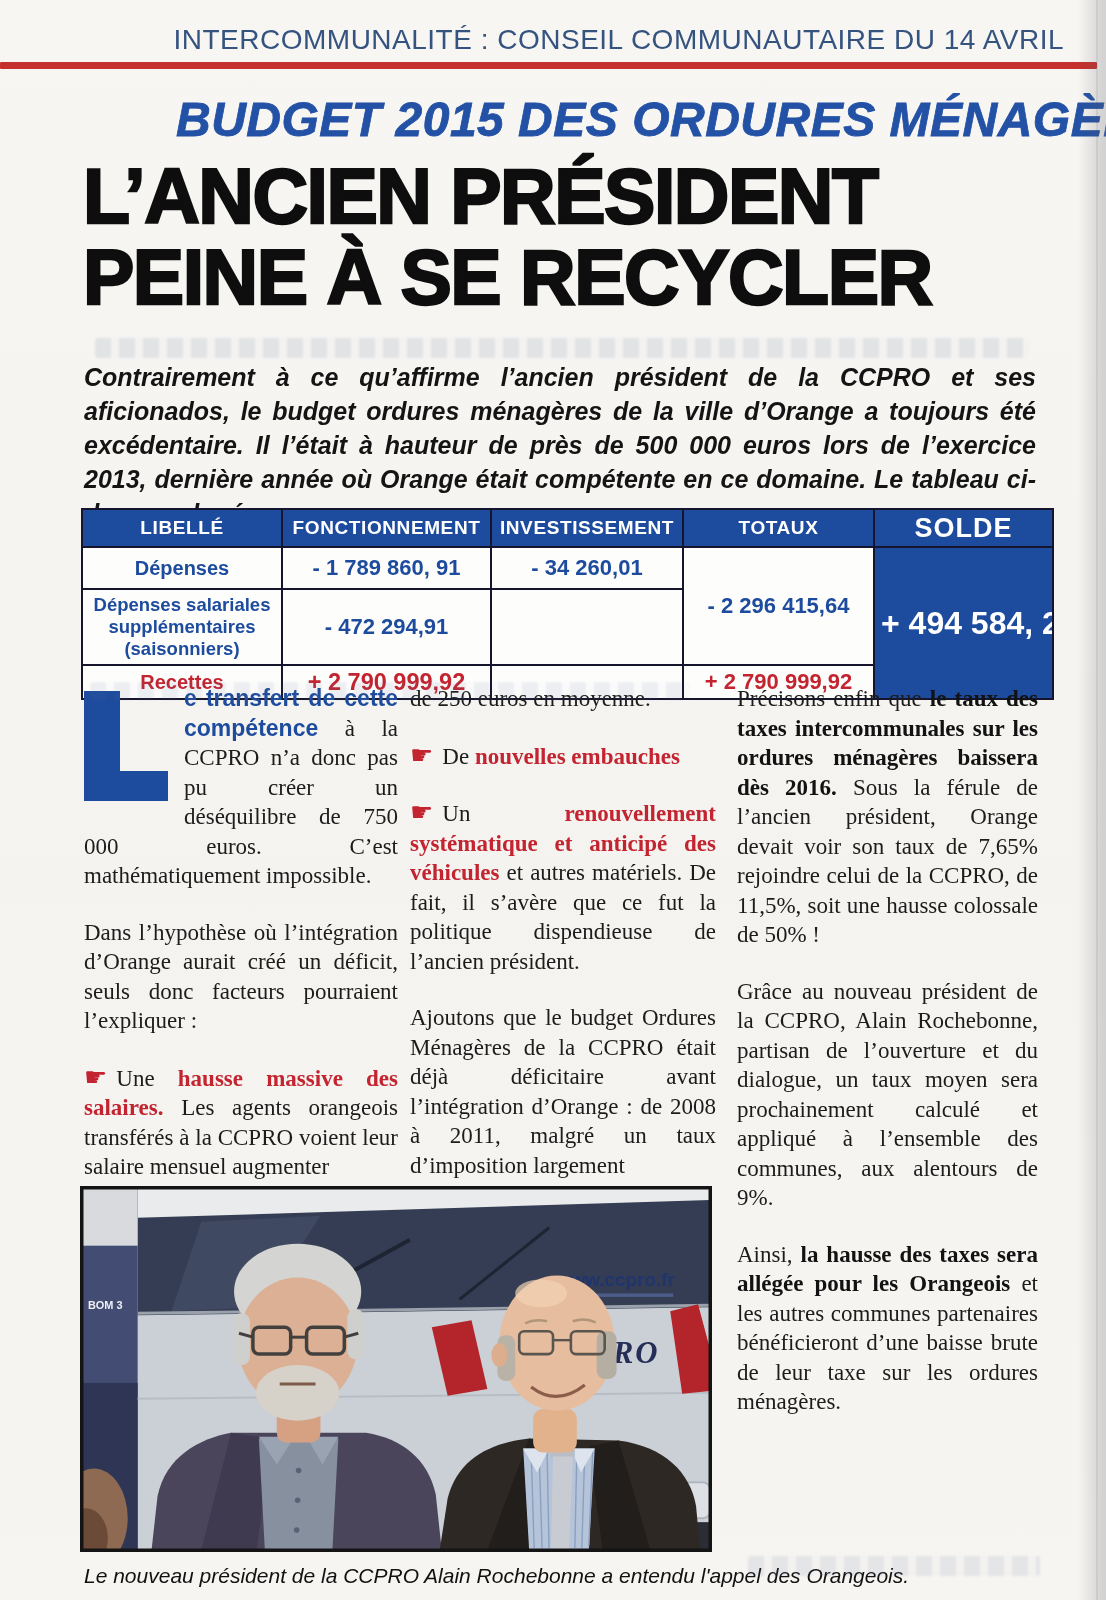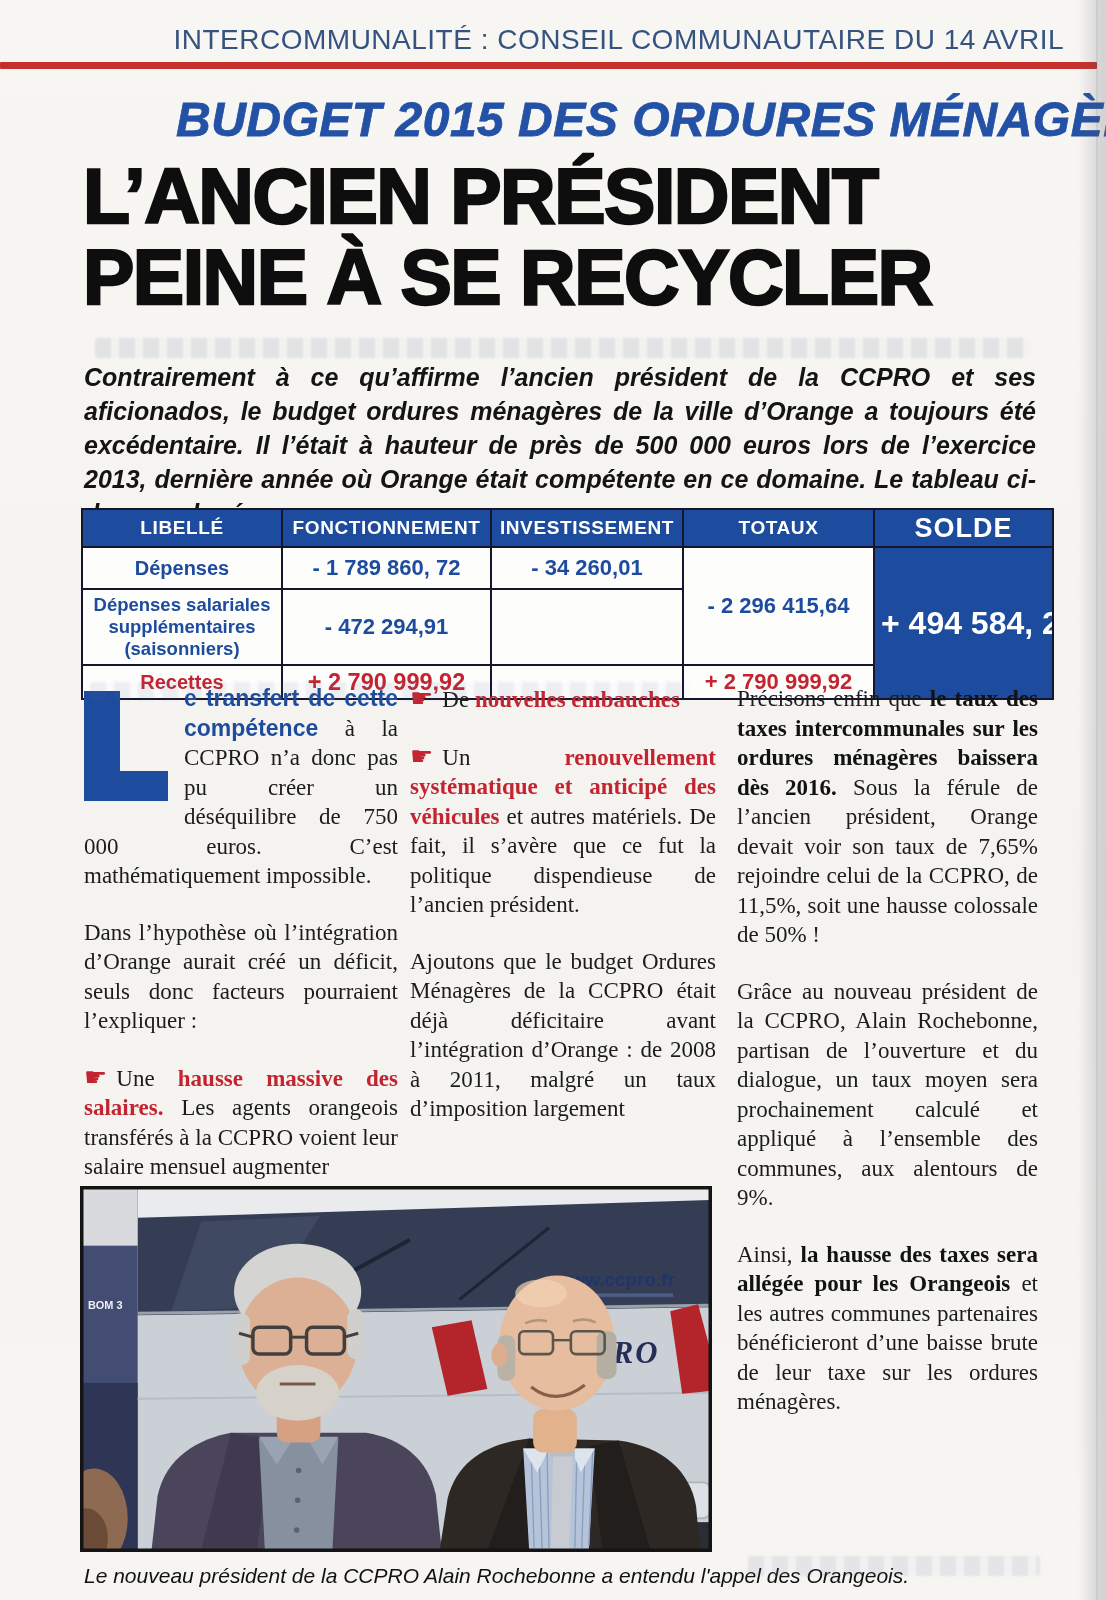--- a/index.html
+++ b/index.html
@@ -166,21 +166,21 @@
         <th>LIBELLÉ</th>
         <th>FONCTIONNEMENT</th>
         <th>INVESTISSEMENT</th>
         <th>TOTAUX</th>
         <th class="solde-h">SOLDE</th>
       </tr>
     </thead>
     <tbody>
       <tr class="h-r1">
         <td class="lbl">Dépenses</td>
-        <td class="val">- 1 789 860, 72</td>
+        <td class="val">- 1 789 860, 91</td>
         <td class="val">- 34 260,01</td>
         <td class="val" rowspan="2">- 2 296 415,64</td>
         <td class="solde-cell" rowspan="3">+ 494 584, 28</td>
       </tr>
       <tr class="h-r2">
         <td class="lbl-small">Dépenses salariales supplémentaires (saisonniers)</td>
         <td class="val">- 472 294,91</td>
         <td class="val"></td>
       </tr>
       <tr class="h-r3">
@@ -193,20 +193,21 @@
   </table>
 
   <div class="col col-1">
       <p><span class="dropcap">
           <span class="sr">L</span>
         </span><span class="seg-blue">e transfert de cette compétence</span><span class="seg-plain"> à la CCPRO n’a donc pas pu créer un déséquilibre de 750 000 euros. C’est mathématiquement impossible.</span></p>
       <p><span class="seg-plain">Dans l’hypothèse où l’intégration d’Orange aurait créé un déficit, seuls donc facteurs pourraient l’expliquer :</span></p>
       <p><span class="pointer">☛</span><span class="seg-plain">Une </span><span class="seg-red">hausse massive des salaires.</span><span class="seg-plain"> Les agents orangeois transférés à la CCPRO voient leur salaire mensuel augmenter</span></p>
     </div>
   <div class="col col-2">
+      <p><span class="seg-plain">de 250 euros en moyenne.</span></p>
       <p><span class="pointer">☛</span><span class="seg-plain">De </span><span class="seg-red">nouvelles embauches</span></p>
       <p><span class="pointer">☛</span><span class="seg-plain">Un </span><span class="seg-red">renouvellement systématique et anticipé des véhicules</span><span class="seg-plain"> et autres matériels. De fait, il s’avère que ce fut la politique dispendieuse de l’ancien président.</span></p>
       <p><span class="seg-plain">Ajoutons que le budget Ordures Ménagères de la CCPRO était déjà déficitaire avant l’intégration d’Orange : de 2008 à 2011, malgré un taux d’imposition largement</span></p>
     </div>
   <div class="col col-3">
       <p><span class="seg-plain">Précisons enfin que </span><span class="seg-bold">le taux des taxes intercommunales sur les ordures ménagères baissera dès 2016.</span><span class="seg-plain"> Sous la férule de l’ancien président, Orange devait voir son taux de 7,65% rejoindre celui de la CCPRO, de 11,5%, soit une hausse colossale de 50% !</span></p>
       <p><span class="seg-plain">Grâce au nouveau président de la CCPRO, Alain Rochebonne, partisan de l’ouverture et du dialogue, un taux moyen sera prochainement calculé et appliqué à l’ensemble des communes, aux alentours de 9%.</span></p>
       <p><span class="seg-plain">Ainsi, </span><span class="seg-bold">la hausse des taxes sera allégée pour les Orangeois</span><span class="seg-plain"> et les autres communes partenaires bénéficieront d’une baisse brute de leur taxe sur les ordures ménagères.</span></p>
     </div>
 

